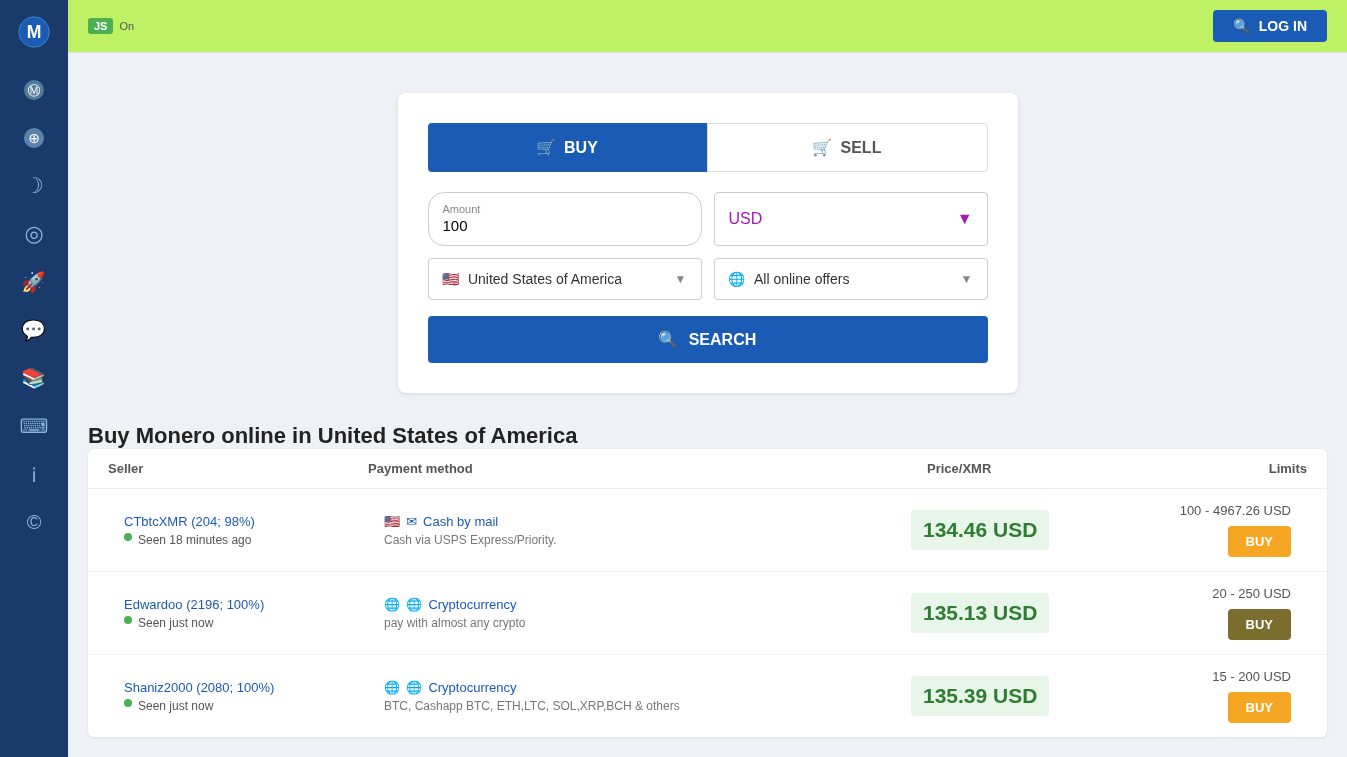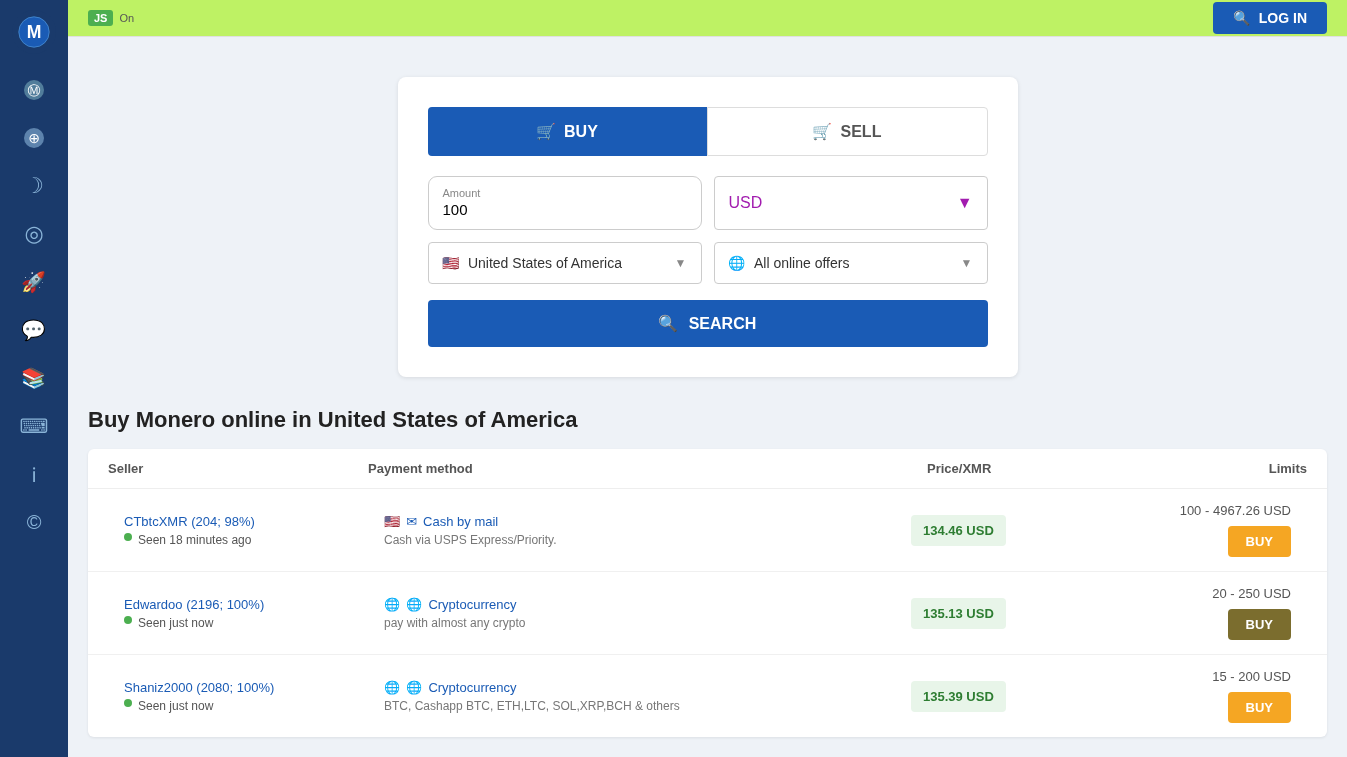--- a/index.html
+++ b/index.html
@@ -110,21 +110,21 @@
       cursor: pointer;
       border-radius: 0 4px 4px 0;
       display: flex; align-items: center; justify-content: center; gap: 8px;
     }
     .amount-row {
       display: flex; gap: 12px; margin-bottom: 12px;
     }
     .amount-input-wrap {
       flex: 1;
       border: 1px solid #ccc;
-      border-radius: 9px;
+      border-radius: 16px;
       padding: 10px 14px;
       position: relative;
     }
     .amount-input-wrap label {
       font-size: 11px; color: #888; display: block; margin-bottom: 2px;
     }
     .amount-input-wrap input {
       border: none; outline: none; font-size: 15px; width: 100%;
     }
     .currency-select {
@@ -166,21 +166,20 @@
     .listings-section {
       padding: 0 20px 20px 20px;
       max-width: 1280px;
       width: 100%;
       margin: 0 auto;
     }
     .listings-title {
       font-size: 22px;
       font-weight: bold;
       color: #222;
-      margin-bottom: 16px;
     }
     .listings-table {
       background: white;
       border-radius: 6px;
       overflow: hidden;
       box-shadow: 0 1px 3px rgba(0,0,0,0.08);
       width: 100%;
     }
     .table-header {
       display: grid;
@@ -204,21 +203,21 @@
     .seller-seen { display: flex; gap: 6px; font-size: 12px; color: #555; }
     .online-dot { width: 8px; height: 8px; background: #4caf50; border-radius: 50%; }
     .payment-info { display: flex; flex-direction: column; gap: 4px; }
     .payment-method { display: flex; align-items: center; gap: 6px; font-size: 13px; color: #1a5bb5; }
     .payment-sub { font-size: 12px; color: #777; }
     .price-badge {
       background: #e8f5e9;
       color: #2e7d32;
       padding: 8px 12px;
       border-radius: 4px;
-      font-size: 13px;
+      font-size: 21px;
       font-weight: bold;
       display: inline-block;
     }
     .limits-cell { display: flex; flex-direction: column; align-items: flex-end; gap: 8px; }
     .limits-text { font-size: 13px; color: #555; }
     .buy-now-btn {
       background: #f5a623;
       color: white;
       border: none;
       padding: 8px 18px;

